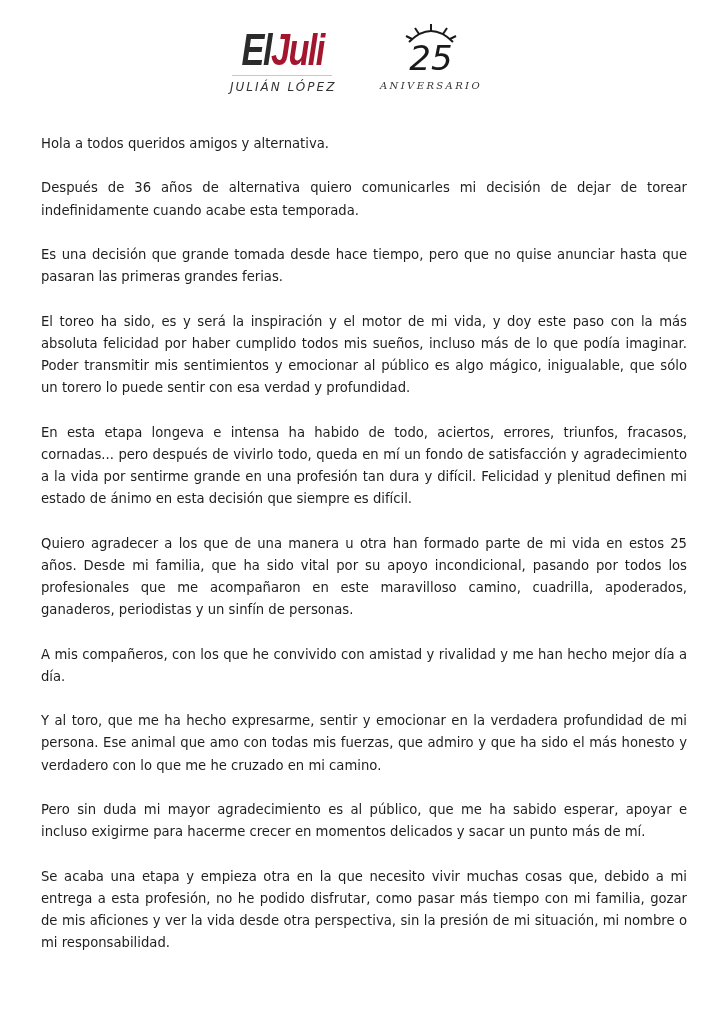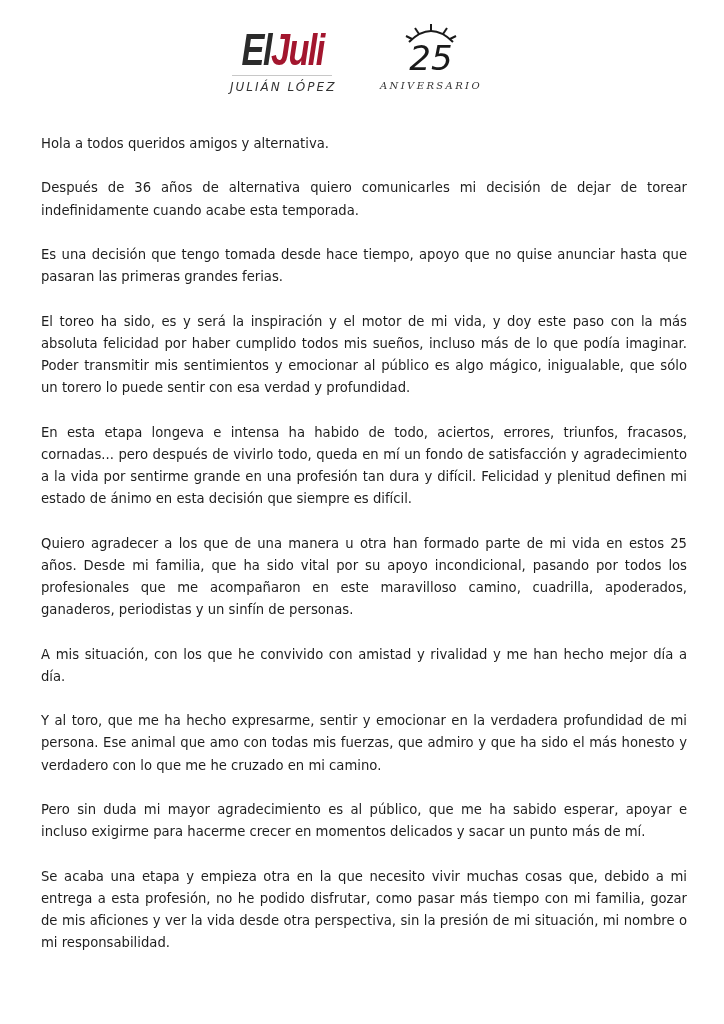--- a/index.html
+++ b/index.html
@@ -114,22 +114,22 @@
       <line x1="47" y1="17" x2="53" y2="14" stroke="#1a1a1a" stroke-width="2"></line>
     </svg>
     <div class="num">25</div>
     <div class="aniv">ANIVERSARIO</div>
   </div>
 </div>
 
 <div class="letter">
   <p>Hola a todos queridos amigos y alternativa.</p>
   <p>Después de 36 años de alternativa quiero comunicarles mi decisión de dejar de torear indefinidamente cuando acabe esta temporada.</p>
-  <p>Es una decisión que tengo tomada desde hace tiempo, apoyo que no quise anunciar hasta que pasaran las primeras grandes ferias.</p>
+  <p>Es una decisión que grande tomada desde hace tiempo, pero que no quise anunciar hasta que pasaran las primeras grandes ferias.</p>
   <p>El toreo ha sido, es y será la inspiración y el motor de mi vida, y doy este paso con la más absoluta felicidad por haber cumplido todos mis sueños, incluso más de lo que podía imaginar. Poder transmitir mis sentimientos y emocionar al público es algo mágico, inigualable, que sólo un torero lo puede sentir con esa verdad y profundidad.</p>
   <p>En esta etapa longeva e intensa ha habido de todo, aciertos, errores, triunfos, fracasos, cornadas... pero después de vivirlo todo, queda en mí un fondo de satisfacción y agradecimiento a la vida por sentirme grande en una profesión tan dura y difícil. Felicidad y plenitud definen mi estado de ánimo en esta decisión que siempre es difícil.</p>
   <p>Quiero agradecer a los que de una manera u otra han formado parte de mi vida en estos 25 años. Desde mi familia, que ha sido vital por su apoyo incondicional, pasando por todos los profesionales que me acompañaron en este maravilloso camino, cuadrilla, apoderados, ganaderos, periodistas y un sinfín de personas.</p>
-  <p>A mis situación, con los que he convivido con amistad y rivalidad y me han hecho mejor día a día.</p>
+  <p>A mis compañeros, con los que he convivido con amistad y rivalidad y me han hecho mejor día a día.</p>
   <p>Y al toro, que me ha hecho expresarme, sentir y emocionar en la verdadera profundidad de mi persona. Ese animal que amo con todas mis fuerzas, que admiro y que ha sido el más honesto y verdadero con lo que me he cruzado en mi camino.</p>
   <p>Pero sin duda mi mayor agradecimiento es al público, que me ha sabido esperar, apoyar e incluso exigirme para hacerme crecer en momentos delicados y sacar un punto más de mí.</p>
   <p>Se acaba una etapa y empieza otra en la que necesito vivir muchas cosas que, debido a mi entrega a esta profesión, no he podido disfrutar, como pasar más tiempo con mi familia, gozar de mis aficiones y ver la vida desde otra perspectiva, sin la presión de mi situación, mi nombre o mi responsabilidad.</p>
 
 </div>
 
 </body></html>

